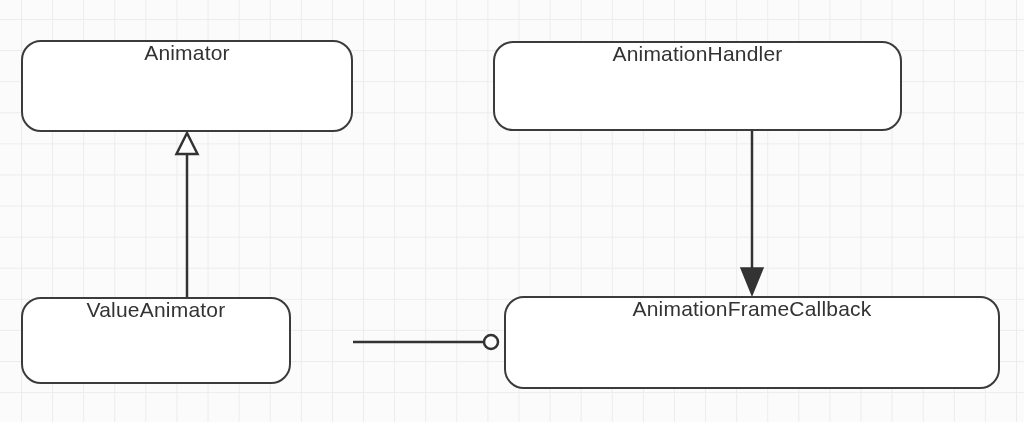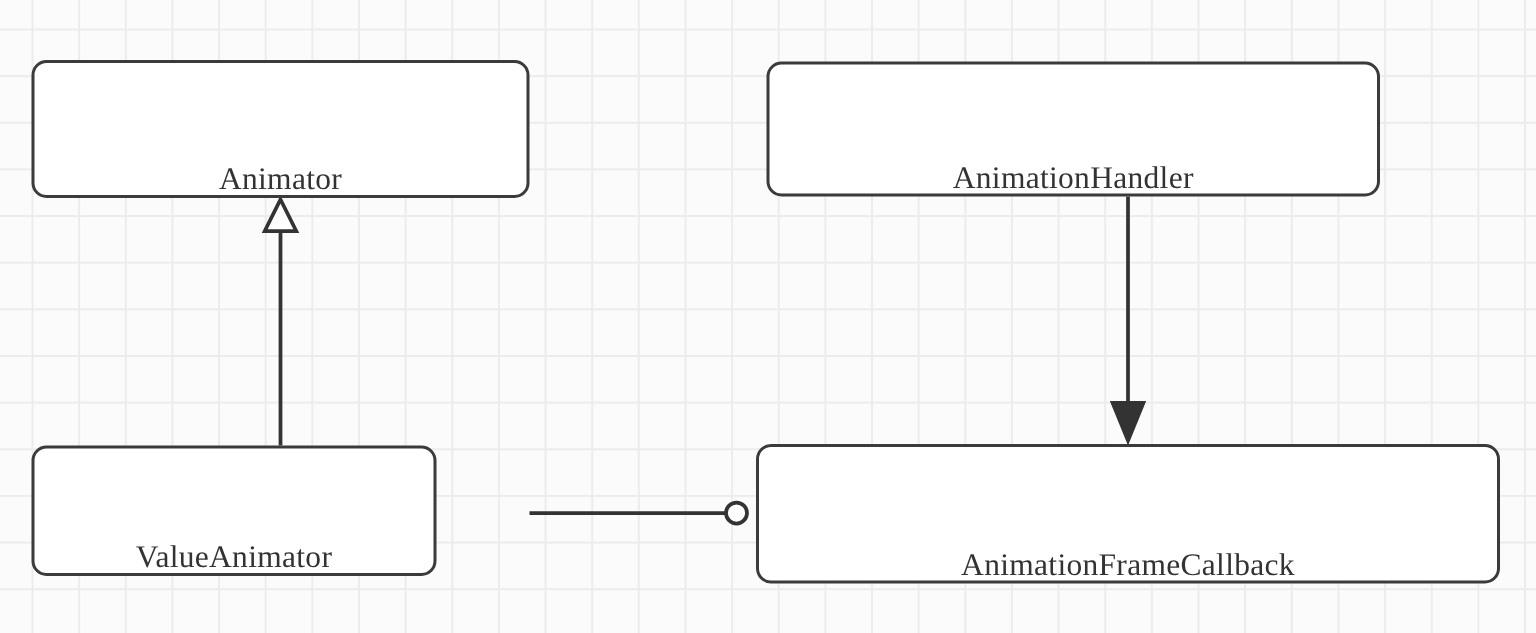--- a/index.html
+++ b/index.html
@@ -26,25 +26,24 @@
     top: 0;
     width: 1024px;
     height: 422px;
     pointer-events: none;
   }
   .node {
     position: absolute;
     box-sizing: border-box;
     background: #ffffff;
     border: 2.5px solid #3b3b3b;
-    border-radius: 10px;
+    border-radius: 20px;
     display: flex;
-    align-items: flex-end;
+    align-items: flex-start;
     justify-content: center;
-    font-family: Liberation Serif, serif;
   }
   .node-label {
     font-size: 21px;
     line-height: 1;
     color: #333333;
     letter-spacing: 0.2px;
     white-space: nowrap;
     user-select: none;
   }
 </style>
@@ -68,21 +67,21 @@
     <g>
       <line x1="353" y1="342" x2="484" y2="342" stroke="#333333" stroke-width="2.5"></line>
       <circle cx="491" cy="342" r="7" fill="#ffffff" stroke="#333333" stroke-width="2.5"></circle>
     </g>
   </svg>
 
   <div class="node" style="left:21px; top:40px; width:332px; height:92px;">
     <span class="node-label">Animator</span>
   </div>
 
-  <div class="node" style="left:511px; top:41px; width:409px; height:90px;">
+  <div class="node" style="left:493px; top:41px; width:409px; height:90px;">
     <span class="node-label">AnimationHandler</span>
   </div>
 
   <div class="node" style="left:21px; top:297px; width:270px; height:87px;">
     <span class="node-label">ValueAnimator</span>
   </div>
 
   <div class="node" style="left:504px; top:296px; width:496px; height:93px;">
     <span class="node-label">AnimationFrameCallback</span>
   </div>

